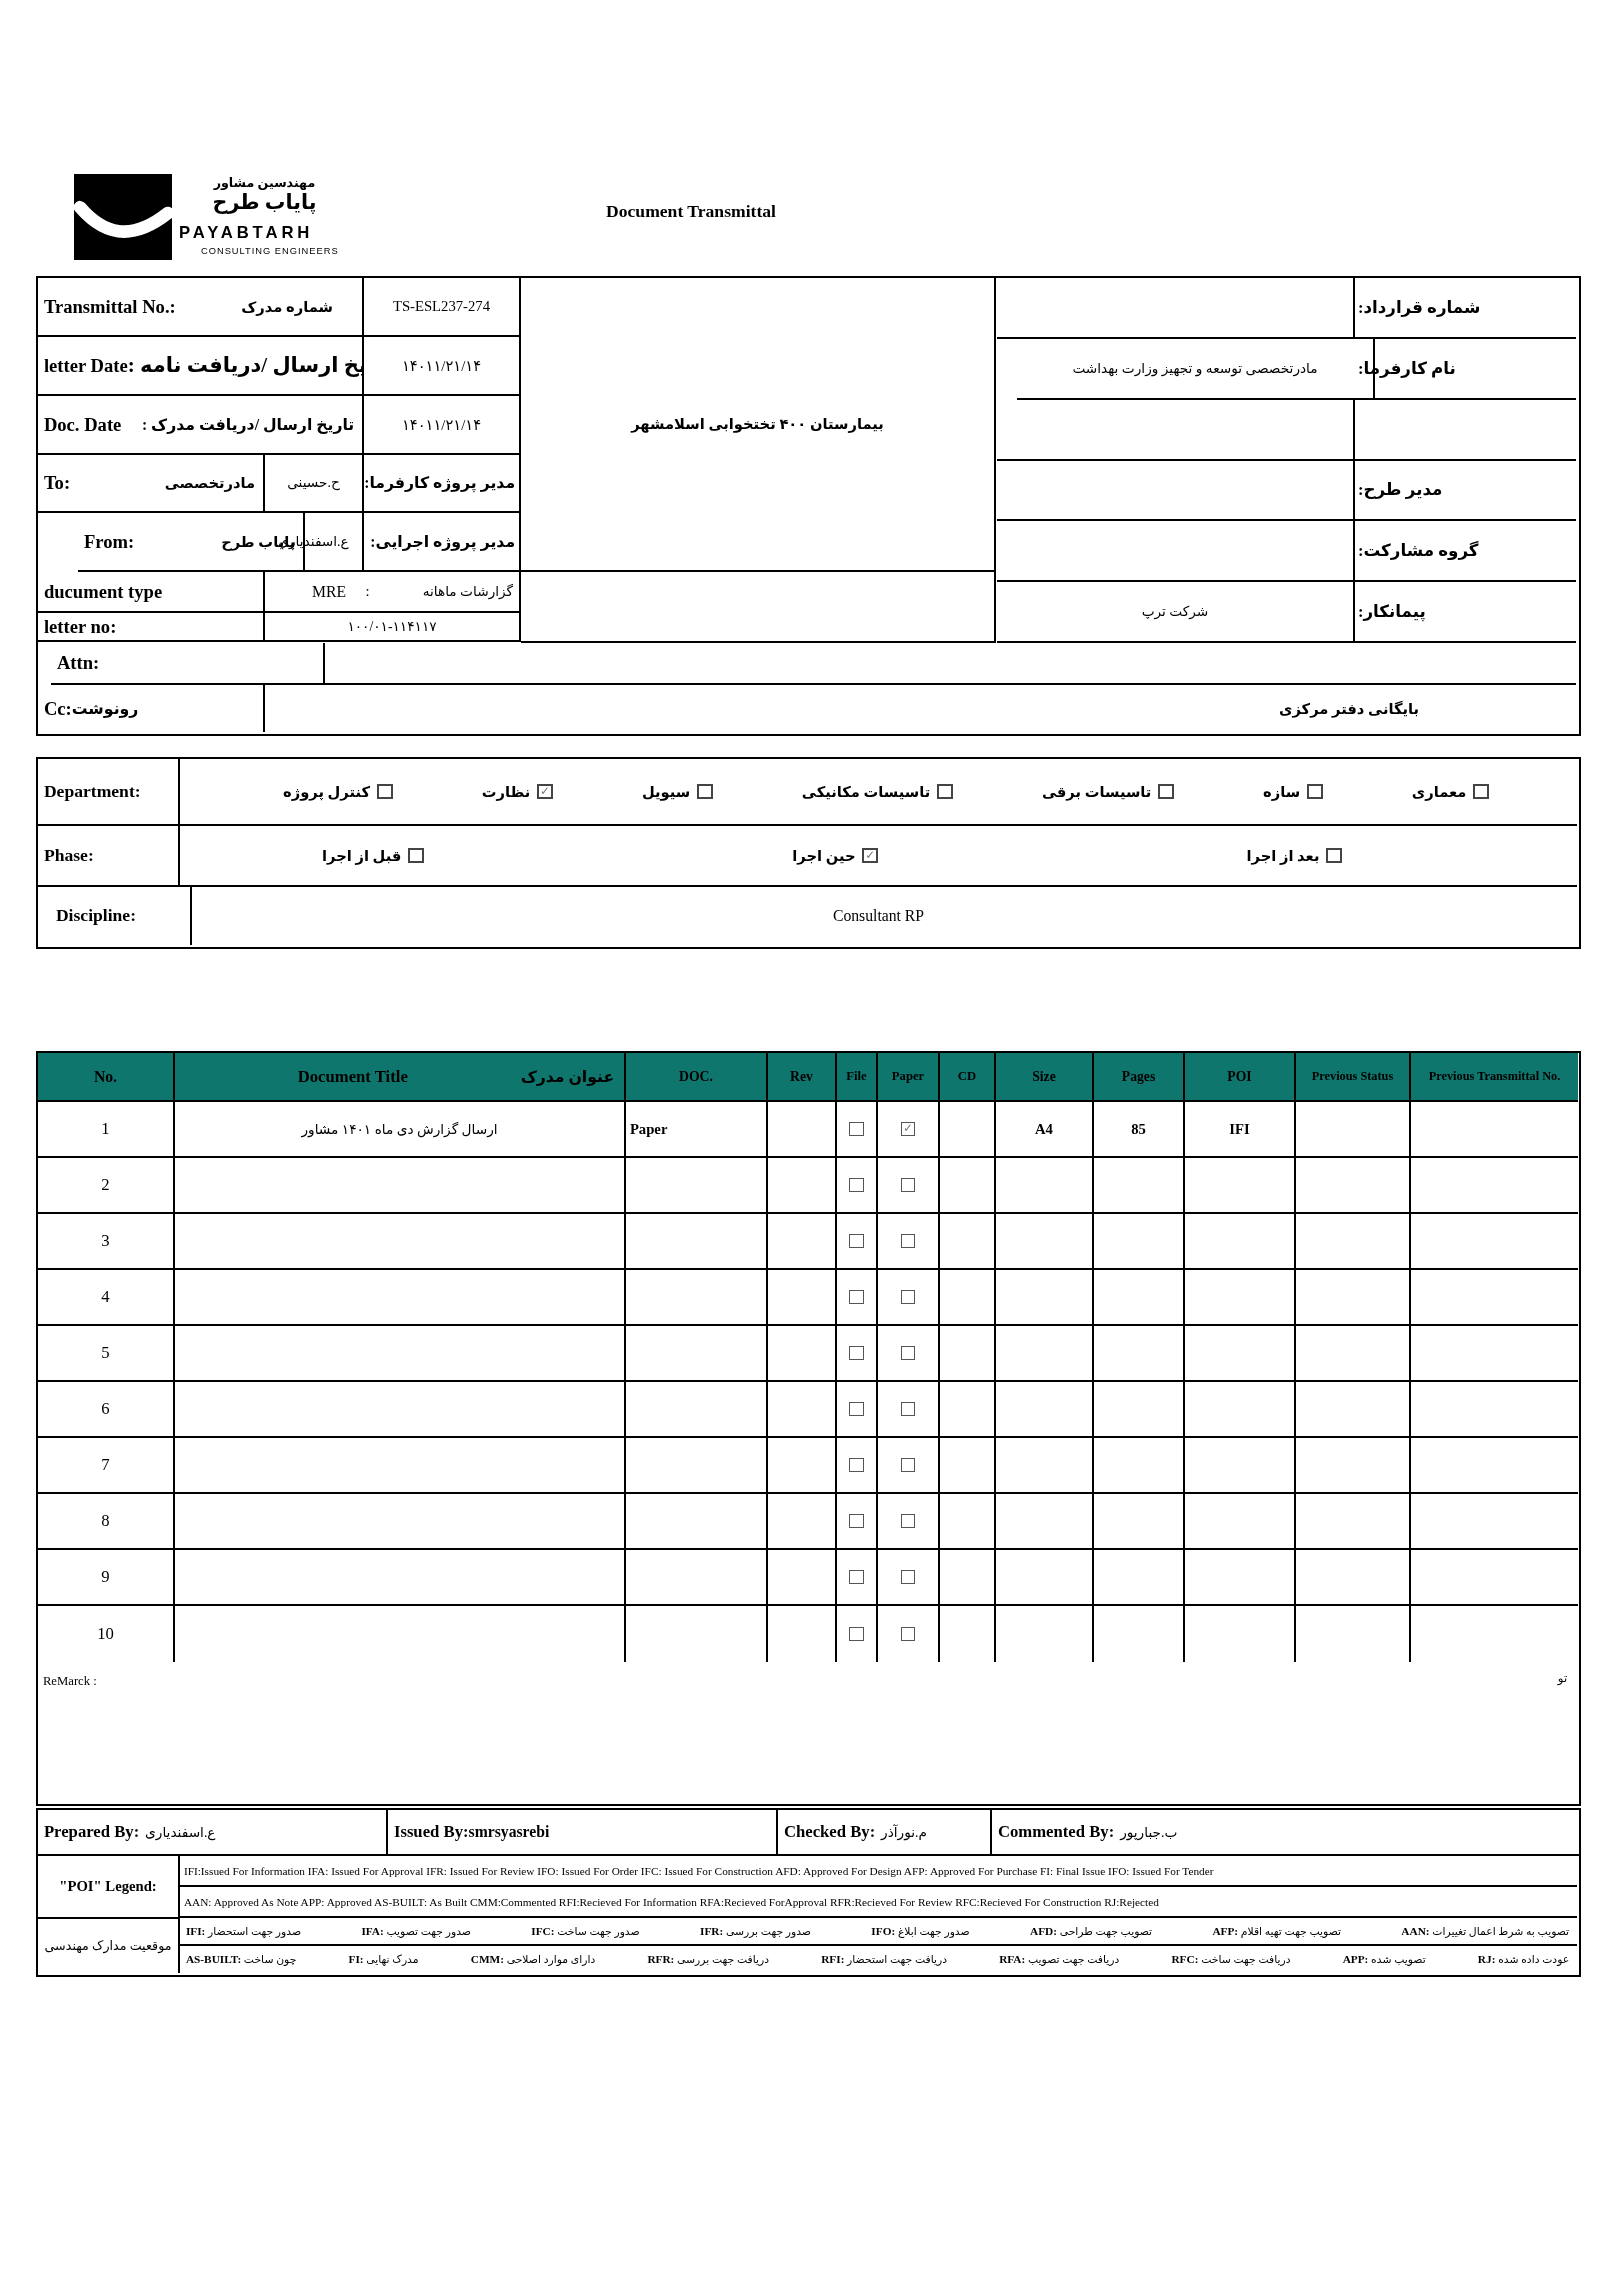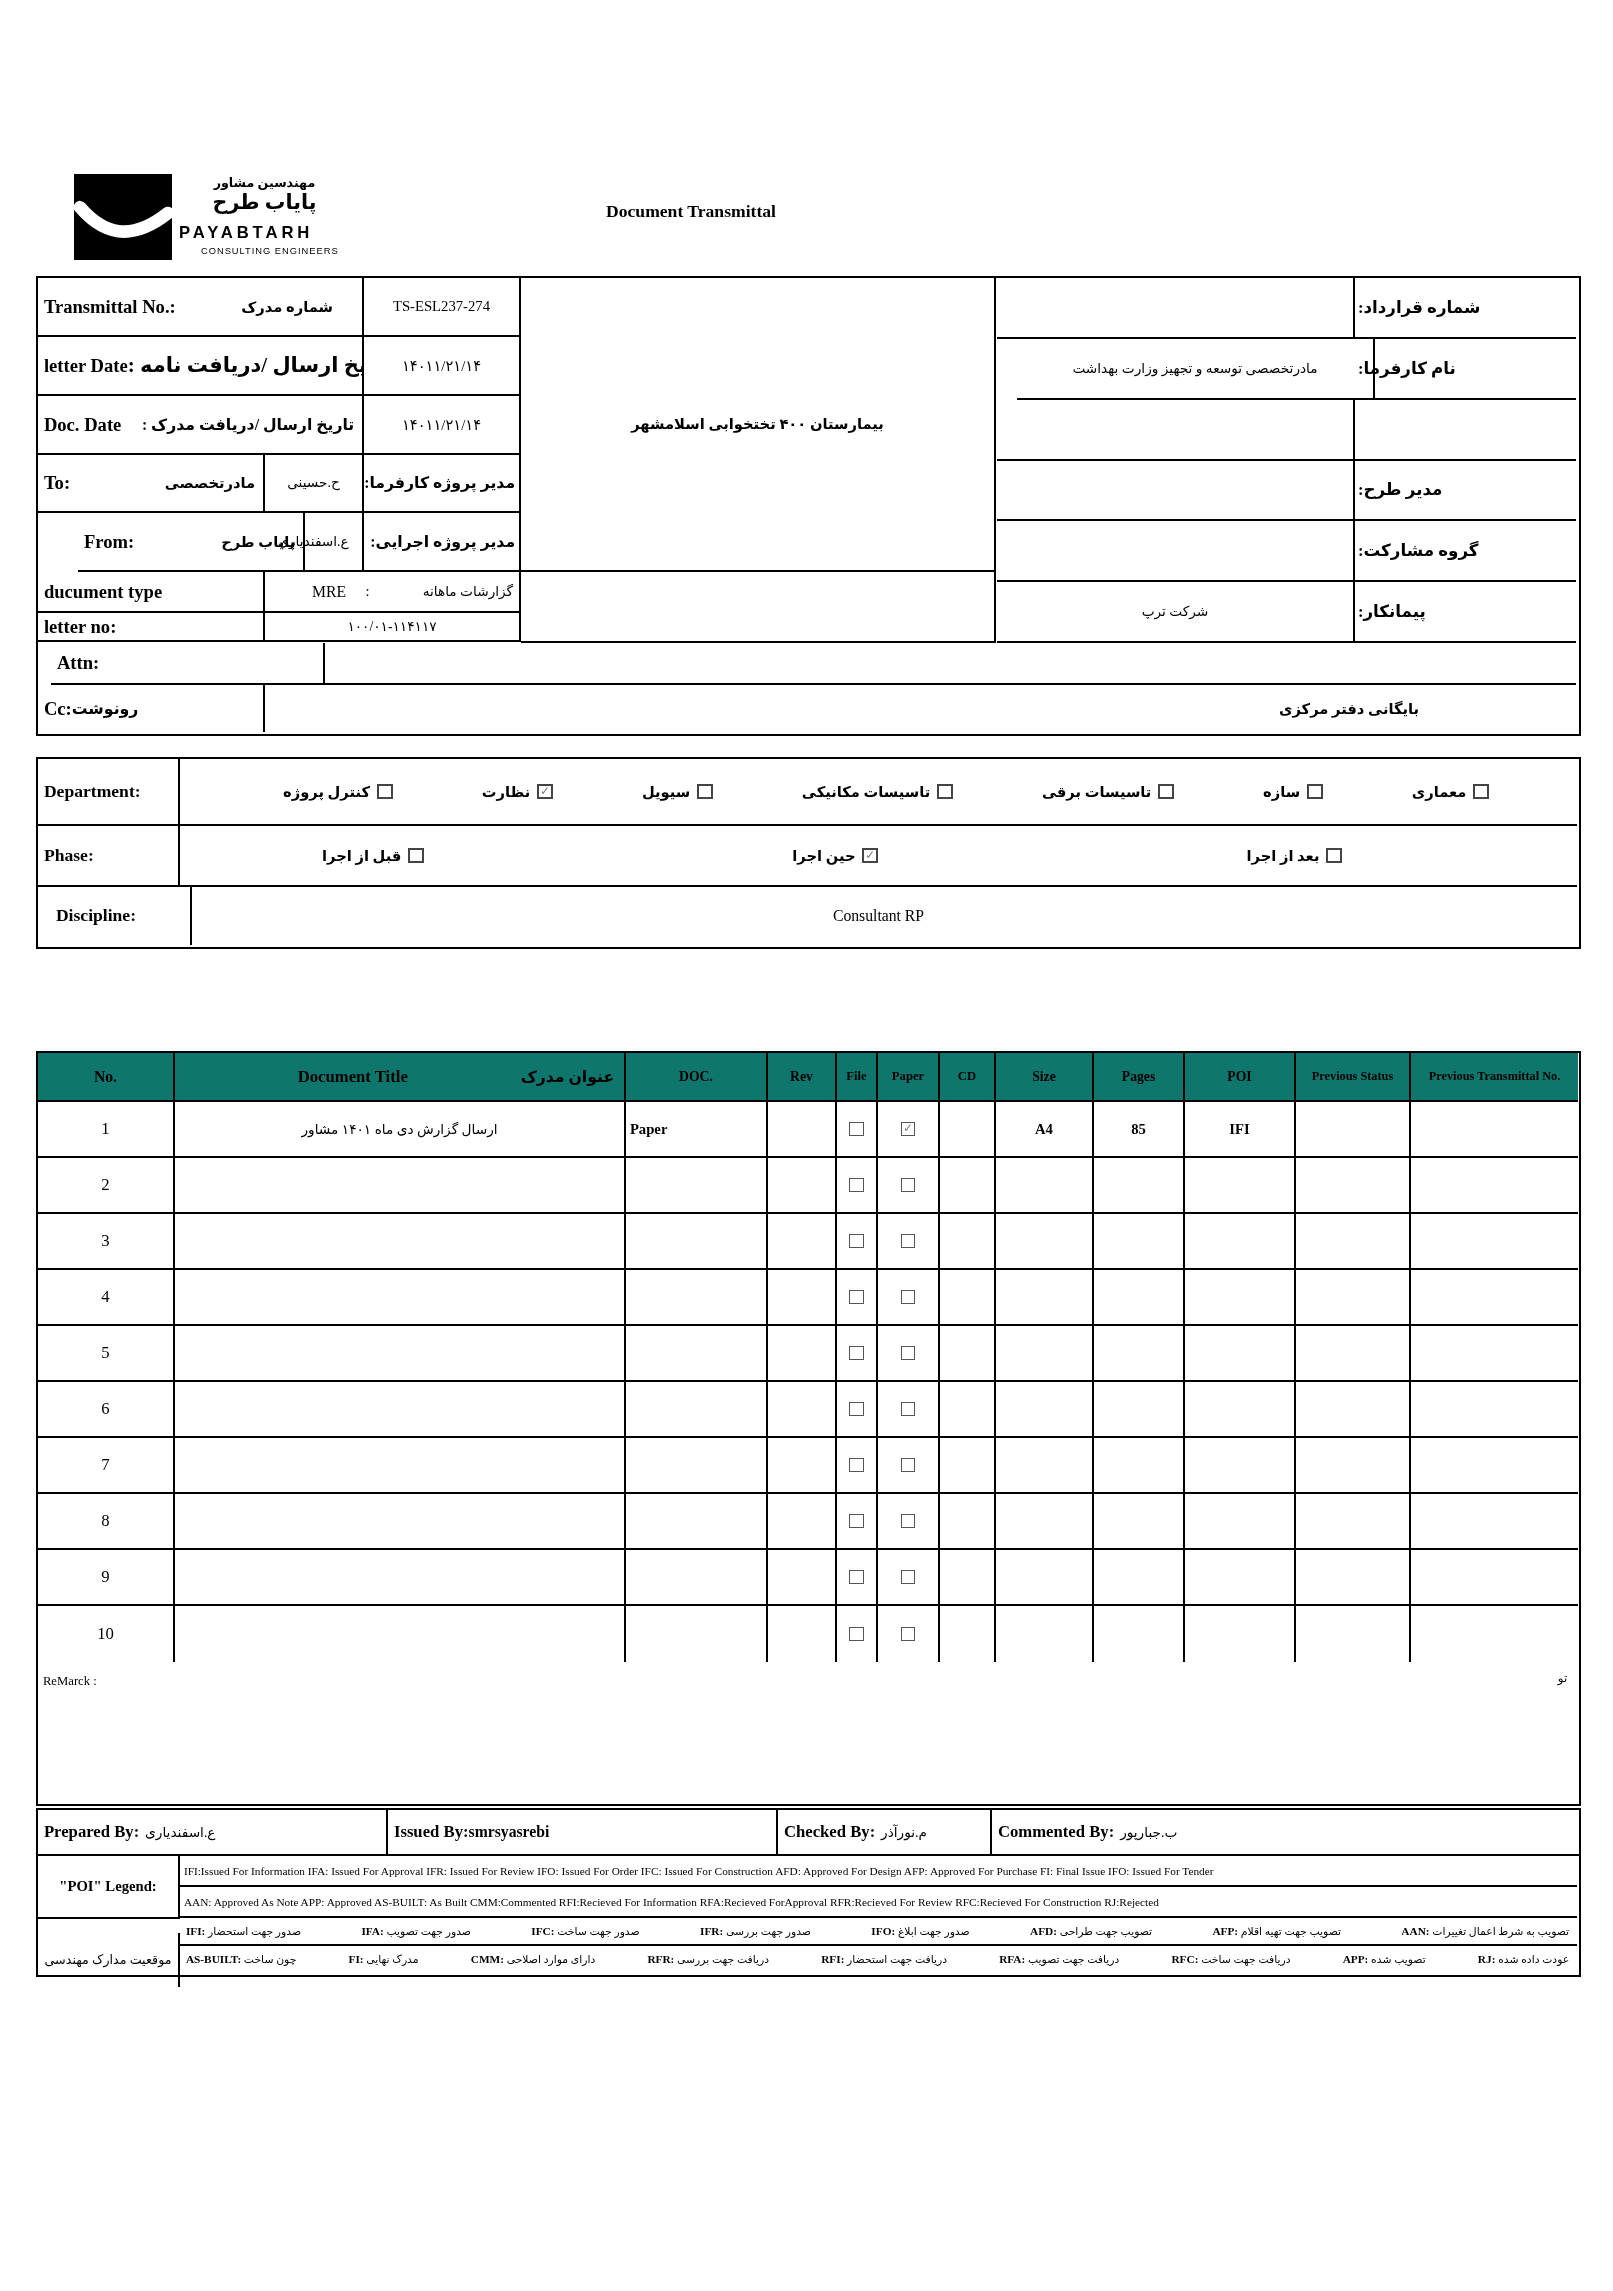--- a/index.html
+++ b/index.html
@@ -426,21 +426,21 @@
       <span class="sig-name">م.نورآذر</span>
     </div>
     <div class="sig-cell nbr" style="flex:1;">
       <b>Commented By:</b>
       <span class="sig-name">ب.جبارپور</span>
     </div>
   </div>
 
   <div class="wrap" style="left:36px;top:1854px;width:1545px;height:123px;">
     <div class="hc center" style="left:0;top:0;width:142px;height:63px;font-weight:bold;font-size:14.7px;">"POI" Legend:</div>
-    <div class="hc nbb center fa" style="left:0;top:63px;width:142px;height:54px;font-size:12.7px;margin-top:14px;">موقعیت مدارک مهندسی</div>
+    <div class="hc nbb center fa" style="left:0;top:63px;width:142px;height:54px;font-size:12.7px;">موقعیت مدارک مهندسی</div>
 
     <div class="hc nbr lg-en" style="left:142px;top:0;width:1397px;height:31px;">IFI:Issued For Information  IFA: Issued For Approval  IFR: Issued For Review   IFO: Issued For Order  IFC: Issued For Construction AFD: Approved For Design AFP: Approved For Purchase  FI: Final Issue  IFO: Issued For Tender</div>
     <div class="hc nbr lg-en" style="left:142px;top:31px;width:1397px;height:31px;border-bottom-width:2.9px;">AAN: Approved As Note  APP: Approved  AS-BUILT: As Built CMM:Commented  RFI:Recieved For Information   RFA:Recieved ForApproval   RFR:Recieved For Review  RFC:Recieved For Construction  RJ:Rejected</div>
 
     <div class="hc nbr lg-fa" style="left:142px;top:63px;width:1397px;height:27.4px;">
       <span class="lg-item"><b>IFI:</b> <span class="d">صدور جهت استحضار</span></span>
       <span class="lg-item"><b>IFA:</b> <span class="d">صدور جهت تصویب</span></span>
       <span class="lg-item"><b>IFC:</b> <span class="d">صدور جهت ساخت</span></span>
       <span class="lg-item"><b>IFR:</b> <span class="d">صدور جهت بررسی</span></span>
       <span class="lg-item"><b>IFO:</b> <span class="d">صدور جهت ابلاغ</span></span>

